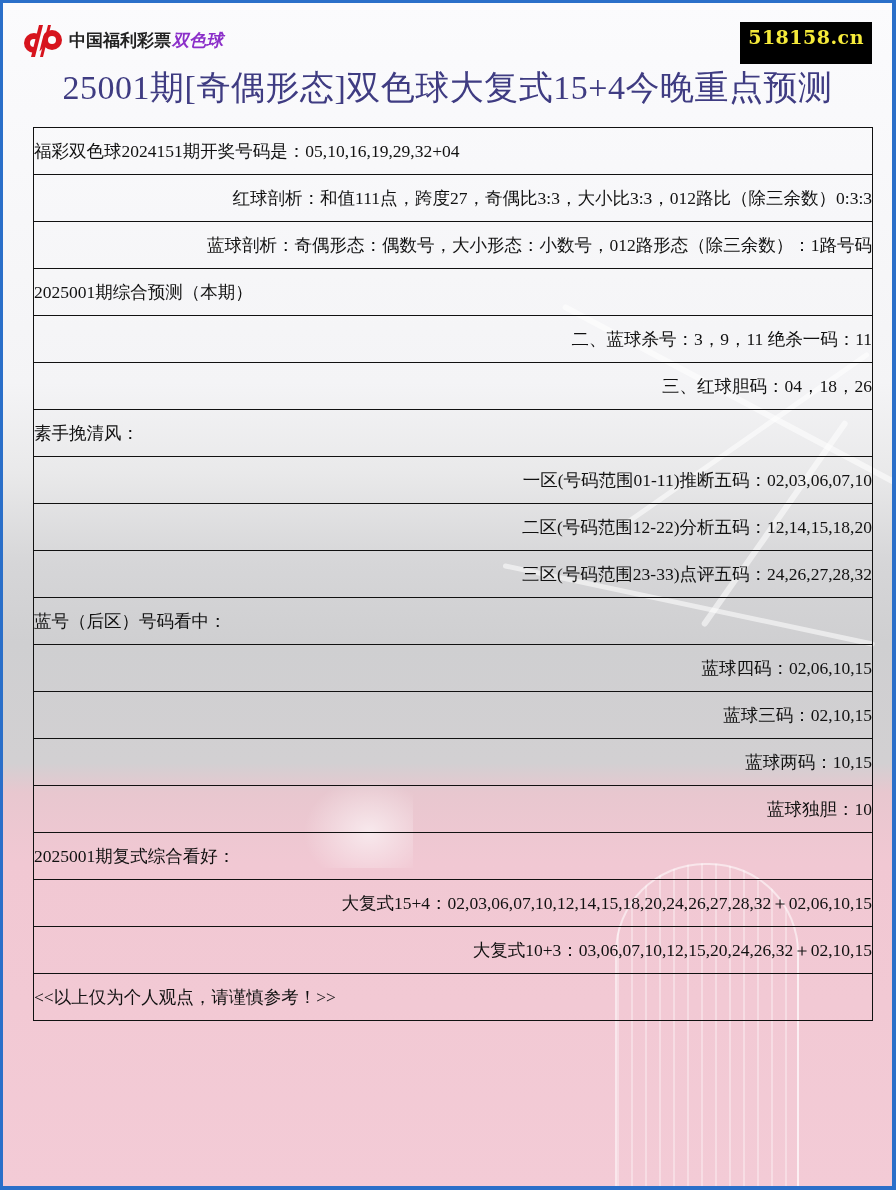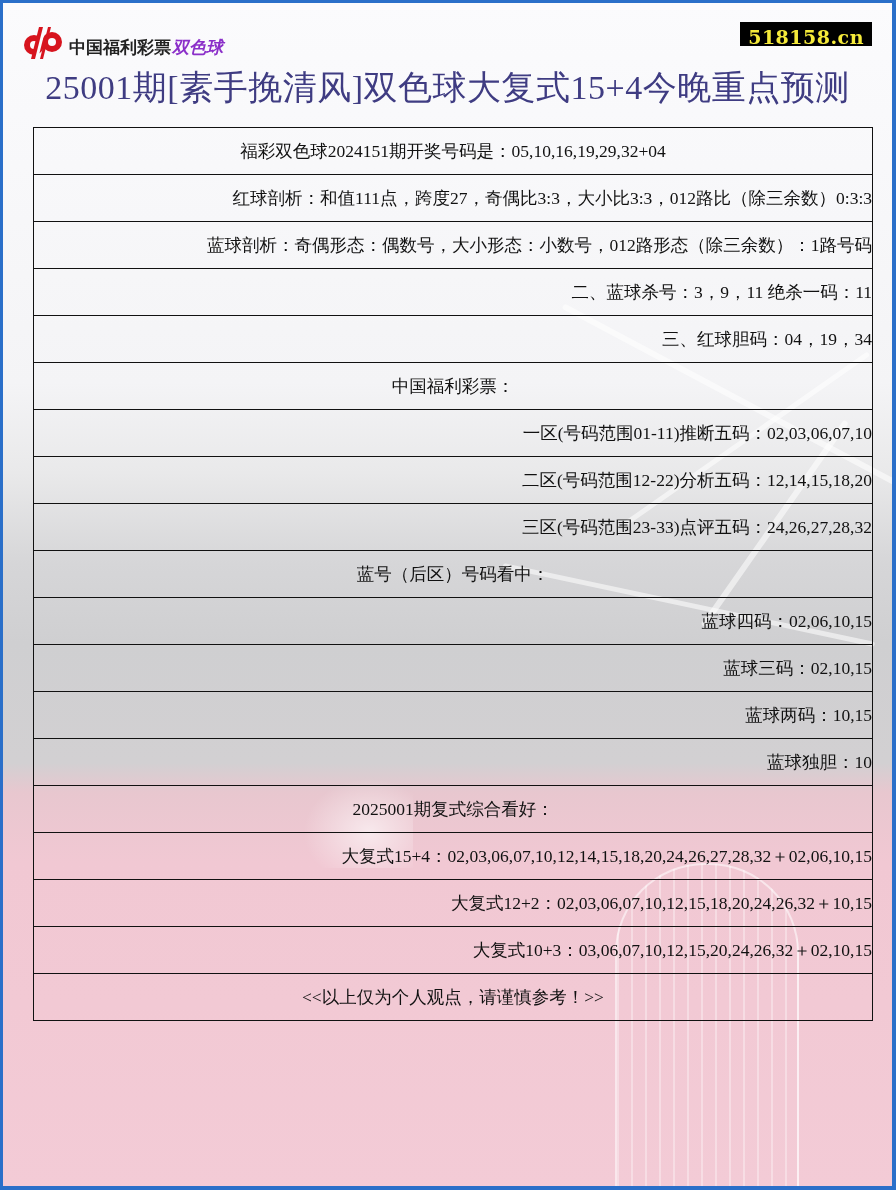--- a/index.html
+++ b/index.html
@@ -28,53 +28,53 @@
     border-radius: 90px 90px 0 0;
     background: repeating-linear-gradient(90deg, rgba(255,255,255,0.35) 0 2px, transparent 2px 14px);
   }
   .deco-bird {
     position: absolute; left: 300px; top: 775px; width: 110px; height: 90px;
     background: radial-gradient(ellipse at 60% 60%, rgba(255,255,255,0.6), rgba(255,255,255,0) 70%);
   }
 
   .header { position: absolute; left: 0; top: 0; width: 100%; height: 60px; }
   .logo {
-    position: absolute; left: 18px; top: 18px; height: 38px; display: flex; align-items: flex-end;
+    position: absolute; left: 18px; top: 18px; height: 38px; display: flex; align-items: center;
   }
   .logo-mark { width: 44px; height: 34px; position: relative; }
   .logo-text-main {
     font-family: "DejaVu Sans", "Liberation Sans", sans-serif; font-weight: bold;
     font-size: 17px; color: #222; margin-left: 4px; letter-spacing: 0px;
   }
   .logo-text-accent {
     font-family: Liberation Mono, monospace; font-weight: bold; font-style: italic;
     font-size: 17px; color: #8b2fc9; margin-left: 1px;
   }
   .site-badge {
-    position: absolute; right: 20px; top: 19px; height: 24px; padding: 0 8px;
+    position: absolute; right: 20px; top: 19px; height: 42px; padding: 0 8px;
     background: #000; color: #f5ea3a; font-family: "DejaVu Serif", serif; font-weight: bold;
     font-size: 19px; line-height: 30px; letter-spacing: 0.5px;
   }
   .page-title {
     position: absolute; left: 0; right: 0; top: 62px; text-align: center;
     font-family: "Liberation Serif", "DejaVu Serif", serif;
     font-size: 34px; color: #3f3c82; letter-spacing: 0.5px; white-space: nowrap;
   }
 
   table.pred {
     position: absolute; left: 30px; top: 124px; width: 840px;
     border-collapse: collapse;
   }
   table.pred td {
     border: 1px solid #111; height: 46px; padding: 0 0 0 4px;
     font-size: 17.5px; color: #111; white-space: nowrap;
     font-family: "Liberation Serif", "DejaVu Serif", serif;
     text-align: right;
   }
-  table.pred td.center { text-align: center; padding-left: 0; }
+  table.pred td.center { text-align: left; padding-left: 0; }
 </style>
 </head>
 <body>
 
 <div class="frame">
 
   <div class="deco-branch" style="left:560px;top:300px;width:420px;height:6px;transform:rotate(28deg);"></div>
   <div class="deco-branch" style="left:620px;top:520px;width:300px;height:5px;transform:rotate(-35deg);"></div>
   <div class="deco-branch" style="left:500px;top:560px;width:380px;height:5px;transform:rotate(12deg);"></div>
   <div class="deco-branch" style="left:700px;top:620px;width:250px;height:6px;transform:rotate(-55deg);"></div>
@@ -93,41 +93,44 @@
           <polygon points="22,2 25,2 17,34 14,34" fill="#fbfbfd"></polygon>
           <polygon points="27,2 30,2 22,34 19,34" fill="#d7141e"></polygon>
         </svg>
       </span>
       <span class="logo-text-main">中国福利彩票</span>
       <span class="logo-text-accent">双色球</span>
     </div>
     <div class="site-badge">518158.cn</div>
   </div>
 
-  <div class="page-title">25001期[素手挽清风]双色球大复式15+4今晚重点预测</div>
+  <div class="page-title">25001期[奇偶形态]双色球大复式15+4今晚重点预测</div>
 
   <table class="pred">
     <tbody>
       <tr>
           <td class="center">福彩双色球2024151期开奖号码是：05,10,16,19,29,32+04</td>
         </tr>
       <tr>
           <td>红球剖析：和值111点，跨度27，奇偶比3:3，大小比3:3，012路比（除三余数）0:3:3</td>
         </tr>
       <tr>
           <td>蓝球剖析：奇偶形态：偶数号，大小形态：小数号，012路形态（除三余数）：1路号码</td>
         </tr>
       <tr>
+          <td class="center">2025001期综合预测（本期）</td>
+        </tr>
+      <tr>
           <td>二、蓝球杀号：3，9，11 绝杀一码：11</td>
         </tr>
       <tr>
-          <td>三、红球胆码：04，19，34</td>
+          <td>三、红球胆码：04，18，26</td>
         </tr>
       <tr>
-          <td class="center">中国福利彩票：</td>
+          <td class="center">素手挽清风：</td>
         </tr>
       <tr>
           <td>一区(号码范围01-11)推断五码：02,03,06,07,10</td>
         </tr>
       <tr>
           <td>二区(号码范围12-22)分析五码：12,14,15,18,20</td>
         </tr>
       <tr>
           <td>三区(号码范围23-33)点评五码：24,26,27,28,32</td>
         </tr>
@@ -146,23 +149,20 @@
       <tr>
           <td>蓝球独胆：10</td>
         </tr>
       <tr>
           <td class="center">2025001期复式综合看好：</td>
         </tr>
       <tr>
           <td>大复式15+4：02,03,06,07,10,12,14,15,18,20,24,26,27,28,32＋02,06,10,15</td>
         </tr>
       <tr>
-          <td>大复式12+2：02,03,06,07,10,12,15,18,20,24,26,32＋10,15</td>
-        </tr>
-      <tr>
           <td>大复式10+3：03,06,07,10,12,15,20,24,26,32＋02,10,15</td>
         </tr>
       <tr>
           <td class="center">&lt;&lt;以上仅为个人观点，请谨慎参考！&gt;&gt;</td>
         </tr>
     </tbody>
   </table>
 </div>
 
 </body></html>

